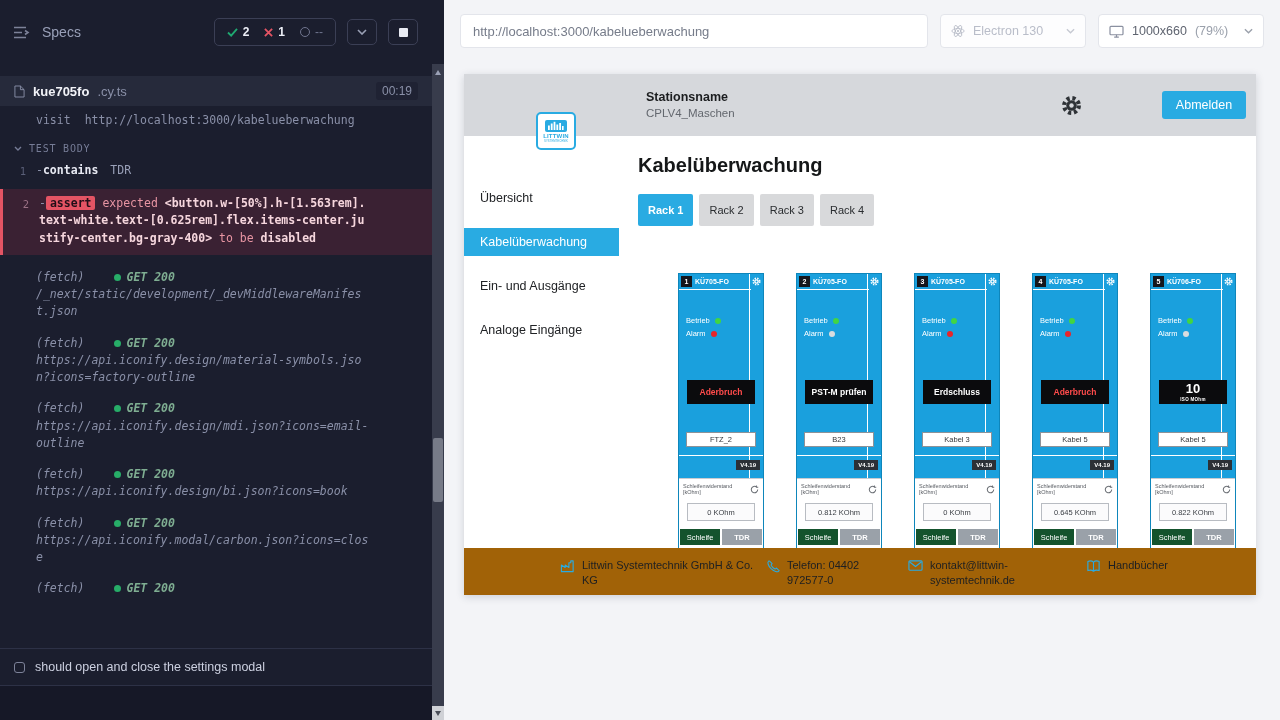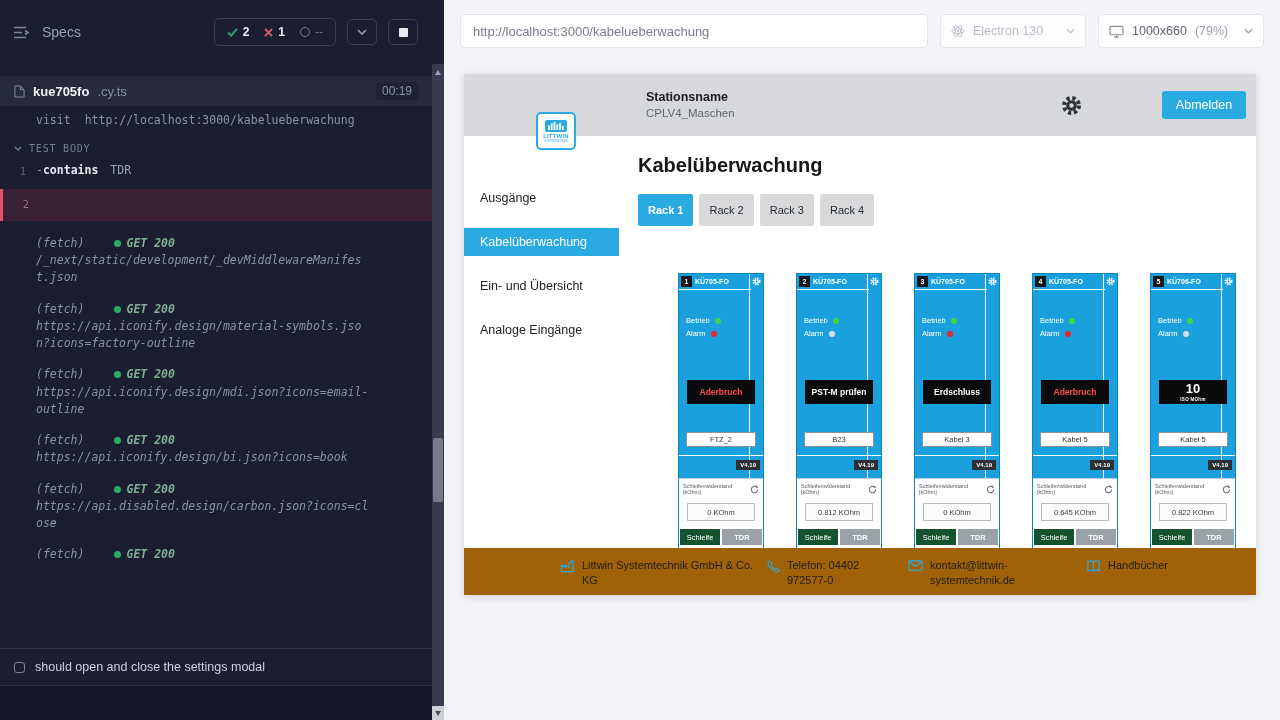--- a/index.html
+++ b/index.html
@@ -197,20 +197,27 @@
 
     <div class="row">
       <div class="gutter">1</div>
       <div class="rcontent">
         <span class="cmd-dash">-</span><span class="cmd-name">contains</span><span class="cmd-arg">TDR</span>
       </div>
     </div>
 
     <div class="cy-assert">
       <div class="gutter">2</div>
+      <div class="rcontent">
+        <span class="cmd-dash">-</span><span class="assert-badge">assert</span>
+        <span class="assert-soft">expected</span>
+        <span class="assert-strong">&lt;button.w-[50%].h-[1.563rem].text-white.text-[0.625rem].flex.items-center.justify-center.bg-gray-400&gt;</span>
+        <span class="assert-soft">to be</span>
+        <span class="assert-strong">disabled</span>
+      </div>
     </div>
 
     <div class="row cy-fetch">
       <div class="gutter"></div>
       <div class="rcontent">
         <span class="fetch-tag">(fetch)</span><span class="fetch-dot"></span><span class="fetch-status">GET 200</span>
         <div class="fetch-url">/_next/static/development/_devMiddlewareManifest.json</div>
       </div>
     </div>
     <div class="row cy-fetch">
@@ -231,21 +238,21 @@
       <div class="gutter"></div>
       <div class="rcontent">
         <span class="fetch-tag">(fetch)</span><span class="fetch-dot"></span><span class="fetch-status">GET 200</span>
         <div class="fetch-url">https://api.iconify.design/bi.json?icons=book</div>
       </div>
     </div>
     <div class="row cy-fetch">
       <div class="gutter"></div>
       <div class="rcontent">
         <span class="fetch-tag">(fetch)</span><span class="fetch-dot"></span><span class="fetch-status">GET 200</span>
-        <div class="fetch-url">https://api.disabled.design/carbon.json?icons=close</div>
+        <div class="fetch-url">https://api.iconify.modal/carbon.json?icons=close</div>
       </div>
     </div>
     <div class="row cy-fetch">
       <div class="gutter"></div>
       <div class="rcontent">
         <span class="fetch-tag">(fetch)</span><span class="fetch-dot"></span><span class="fetch-status">GET 200</span>
       </div>
     </div>
   </div>
 
@@ -325,23 +332,23 @@
             <circle cx="10" cy="10" r="7" fill="none" stroke="#2f3337" stroke-width="4" stroke-dasharray="3 2.6"></circle>
             <circle cx="10" cy="10" r="5" fill="#2f3337"></circle>
             <circle cx="10" cy="10" r="2.1" fill="#d6d8dc"></circle>
           </svg>
       </span>
       <div class="logout-btn">Abmelden</div>
     </div>
 
     <div class="app-body">
       <div class="app-nav">
-        <div class="nav-item">Ausgänge</div>
+        <div class="nav-item">Übersicht</div>
         <div class="nav-item active">Kabelüberwachung</div>
-        <div class="nav-item">Ein- und Übersicht</div>
+        <div class="nav-item">Ein- und Ausgänge</div>
         <div class="nav-item">Analoge Eingänge</div>
       </div>
 
       <div class="app-main">
         <div class="page-title">Kabelüberwachung</div>
         <div class="tabs">
           <div class="tab active">Rack 1</div>
           <div class="tab">Rack 2</div>
           <div class="tab">Rack 3</div>
           <div class="tab">Rack 4</div>

